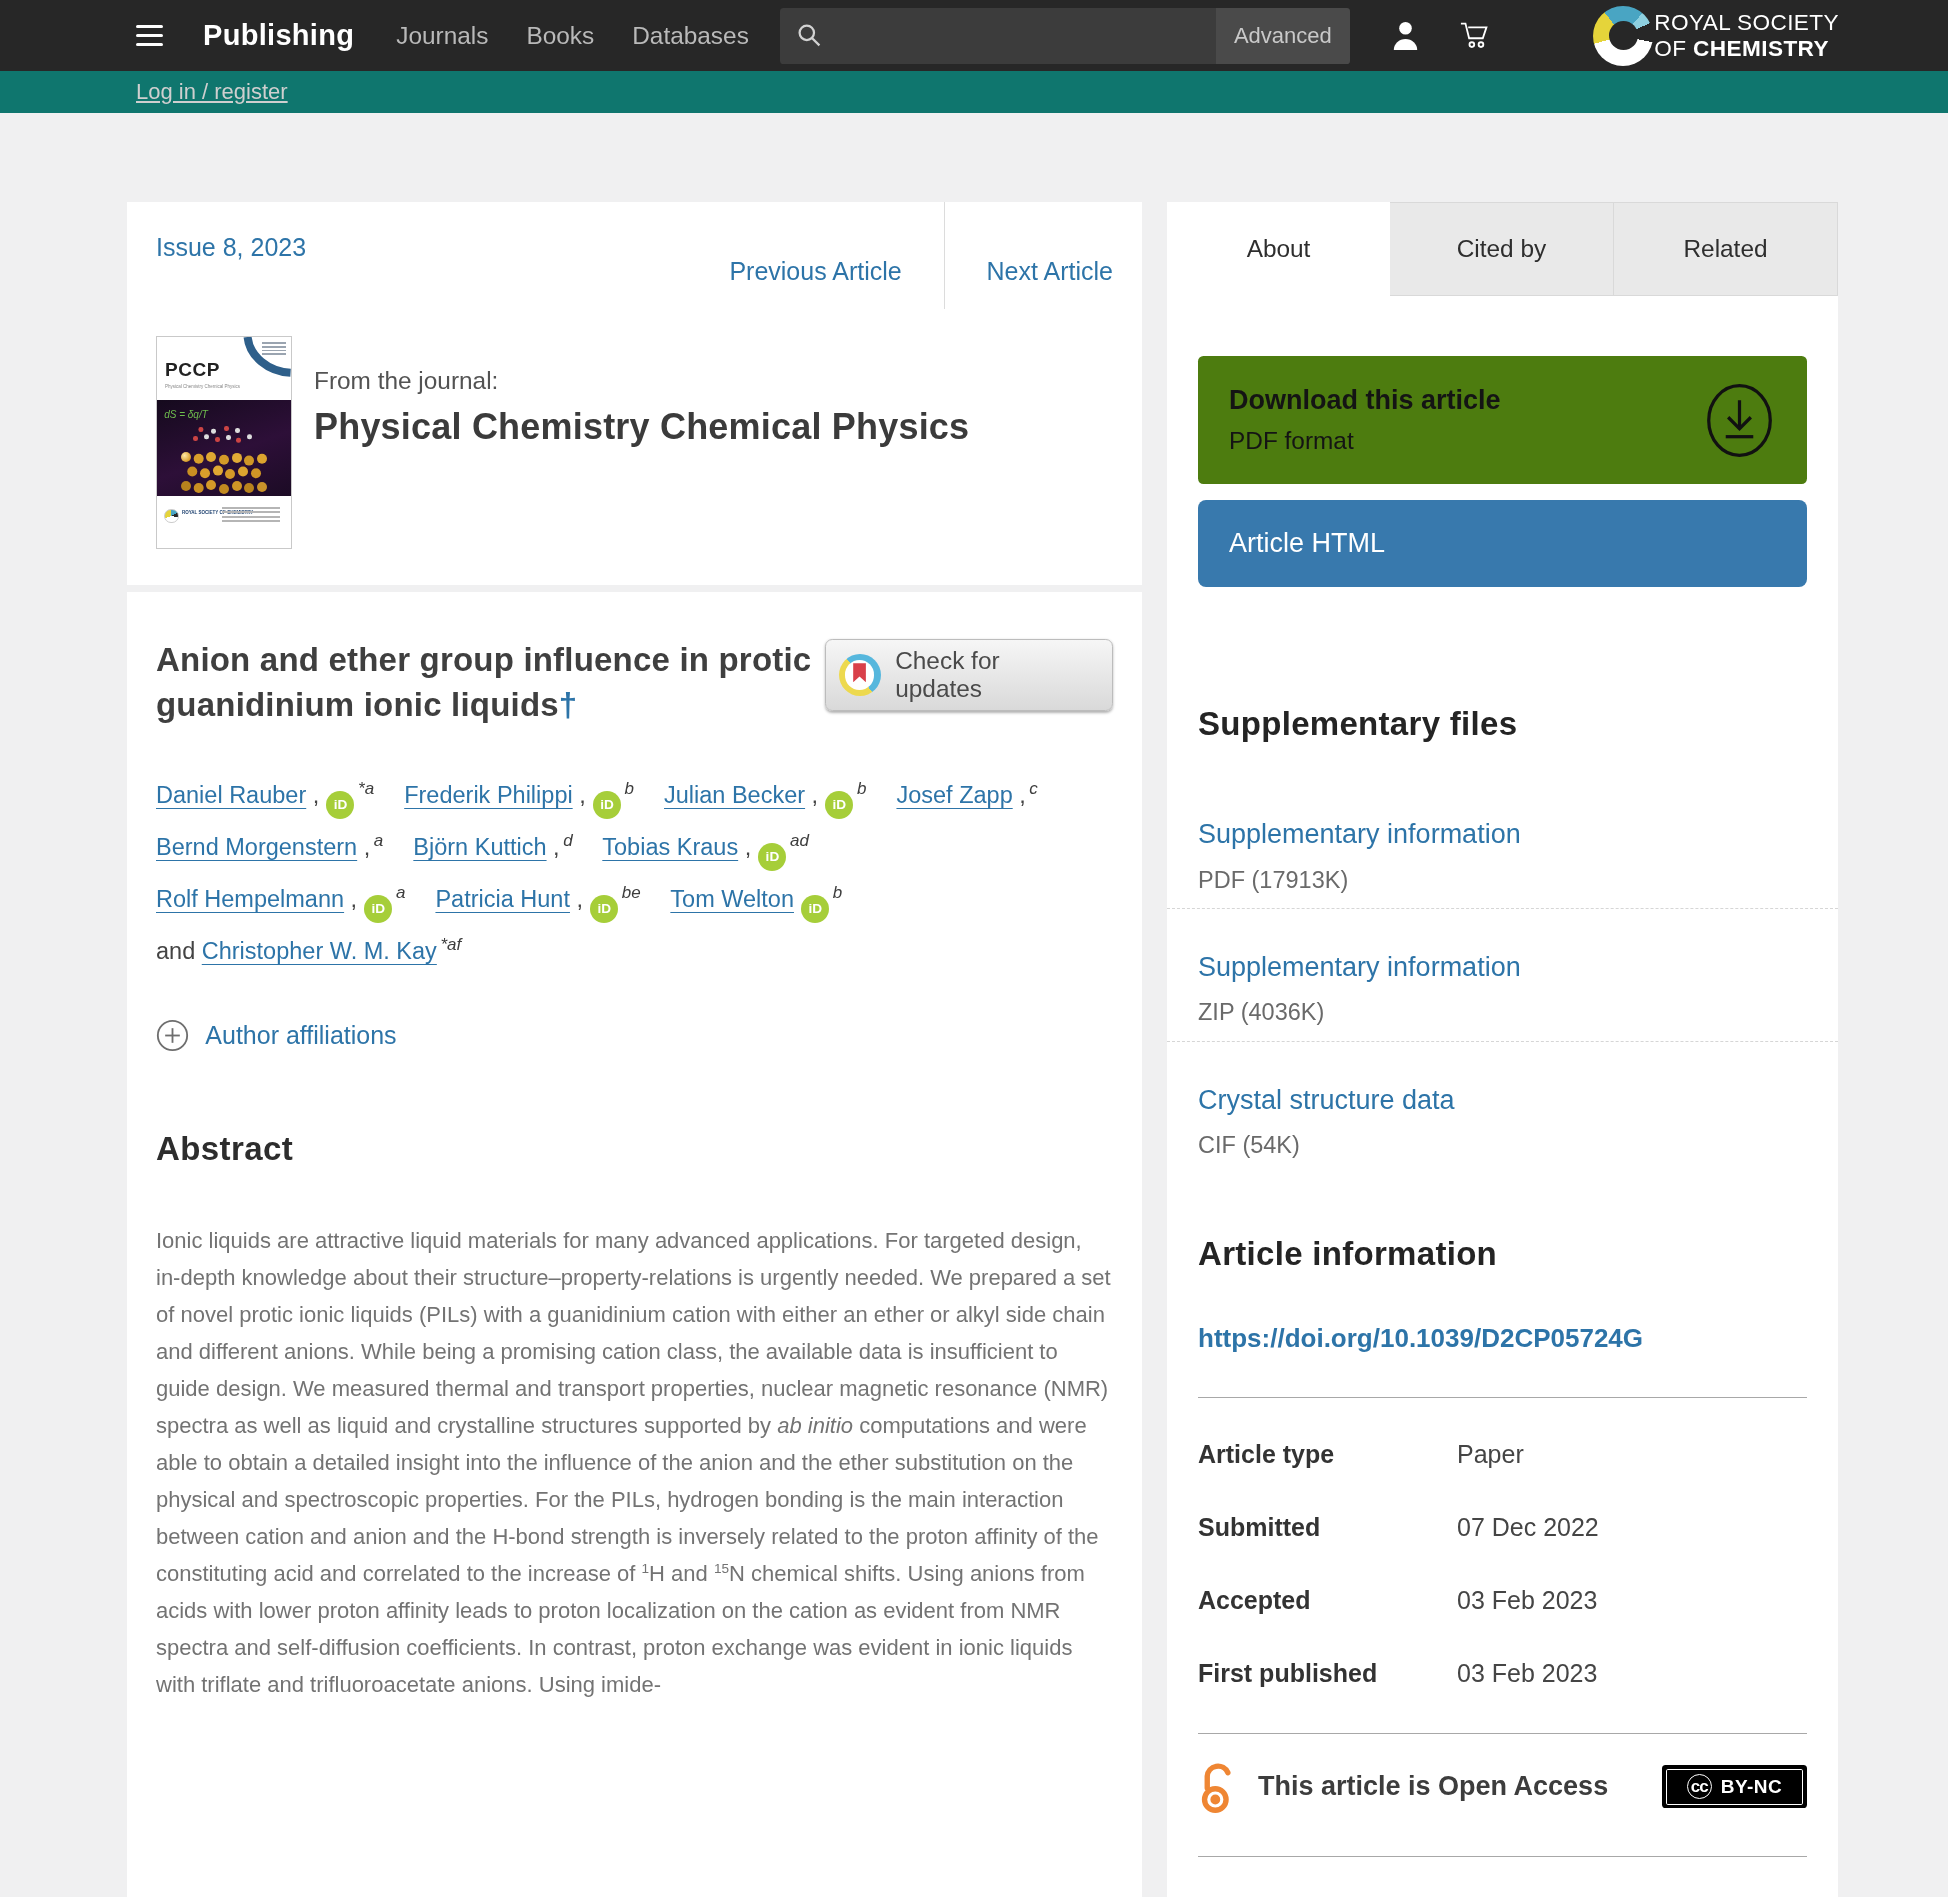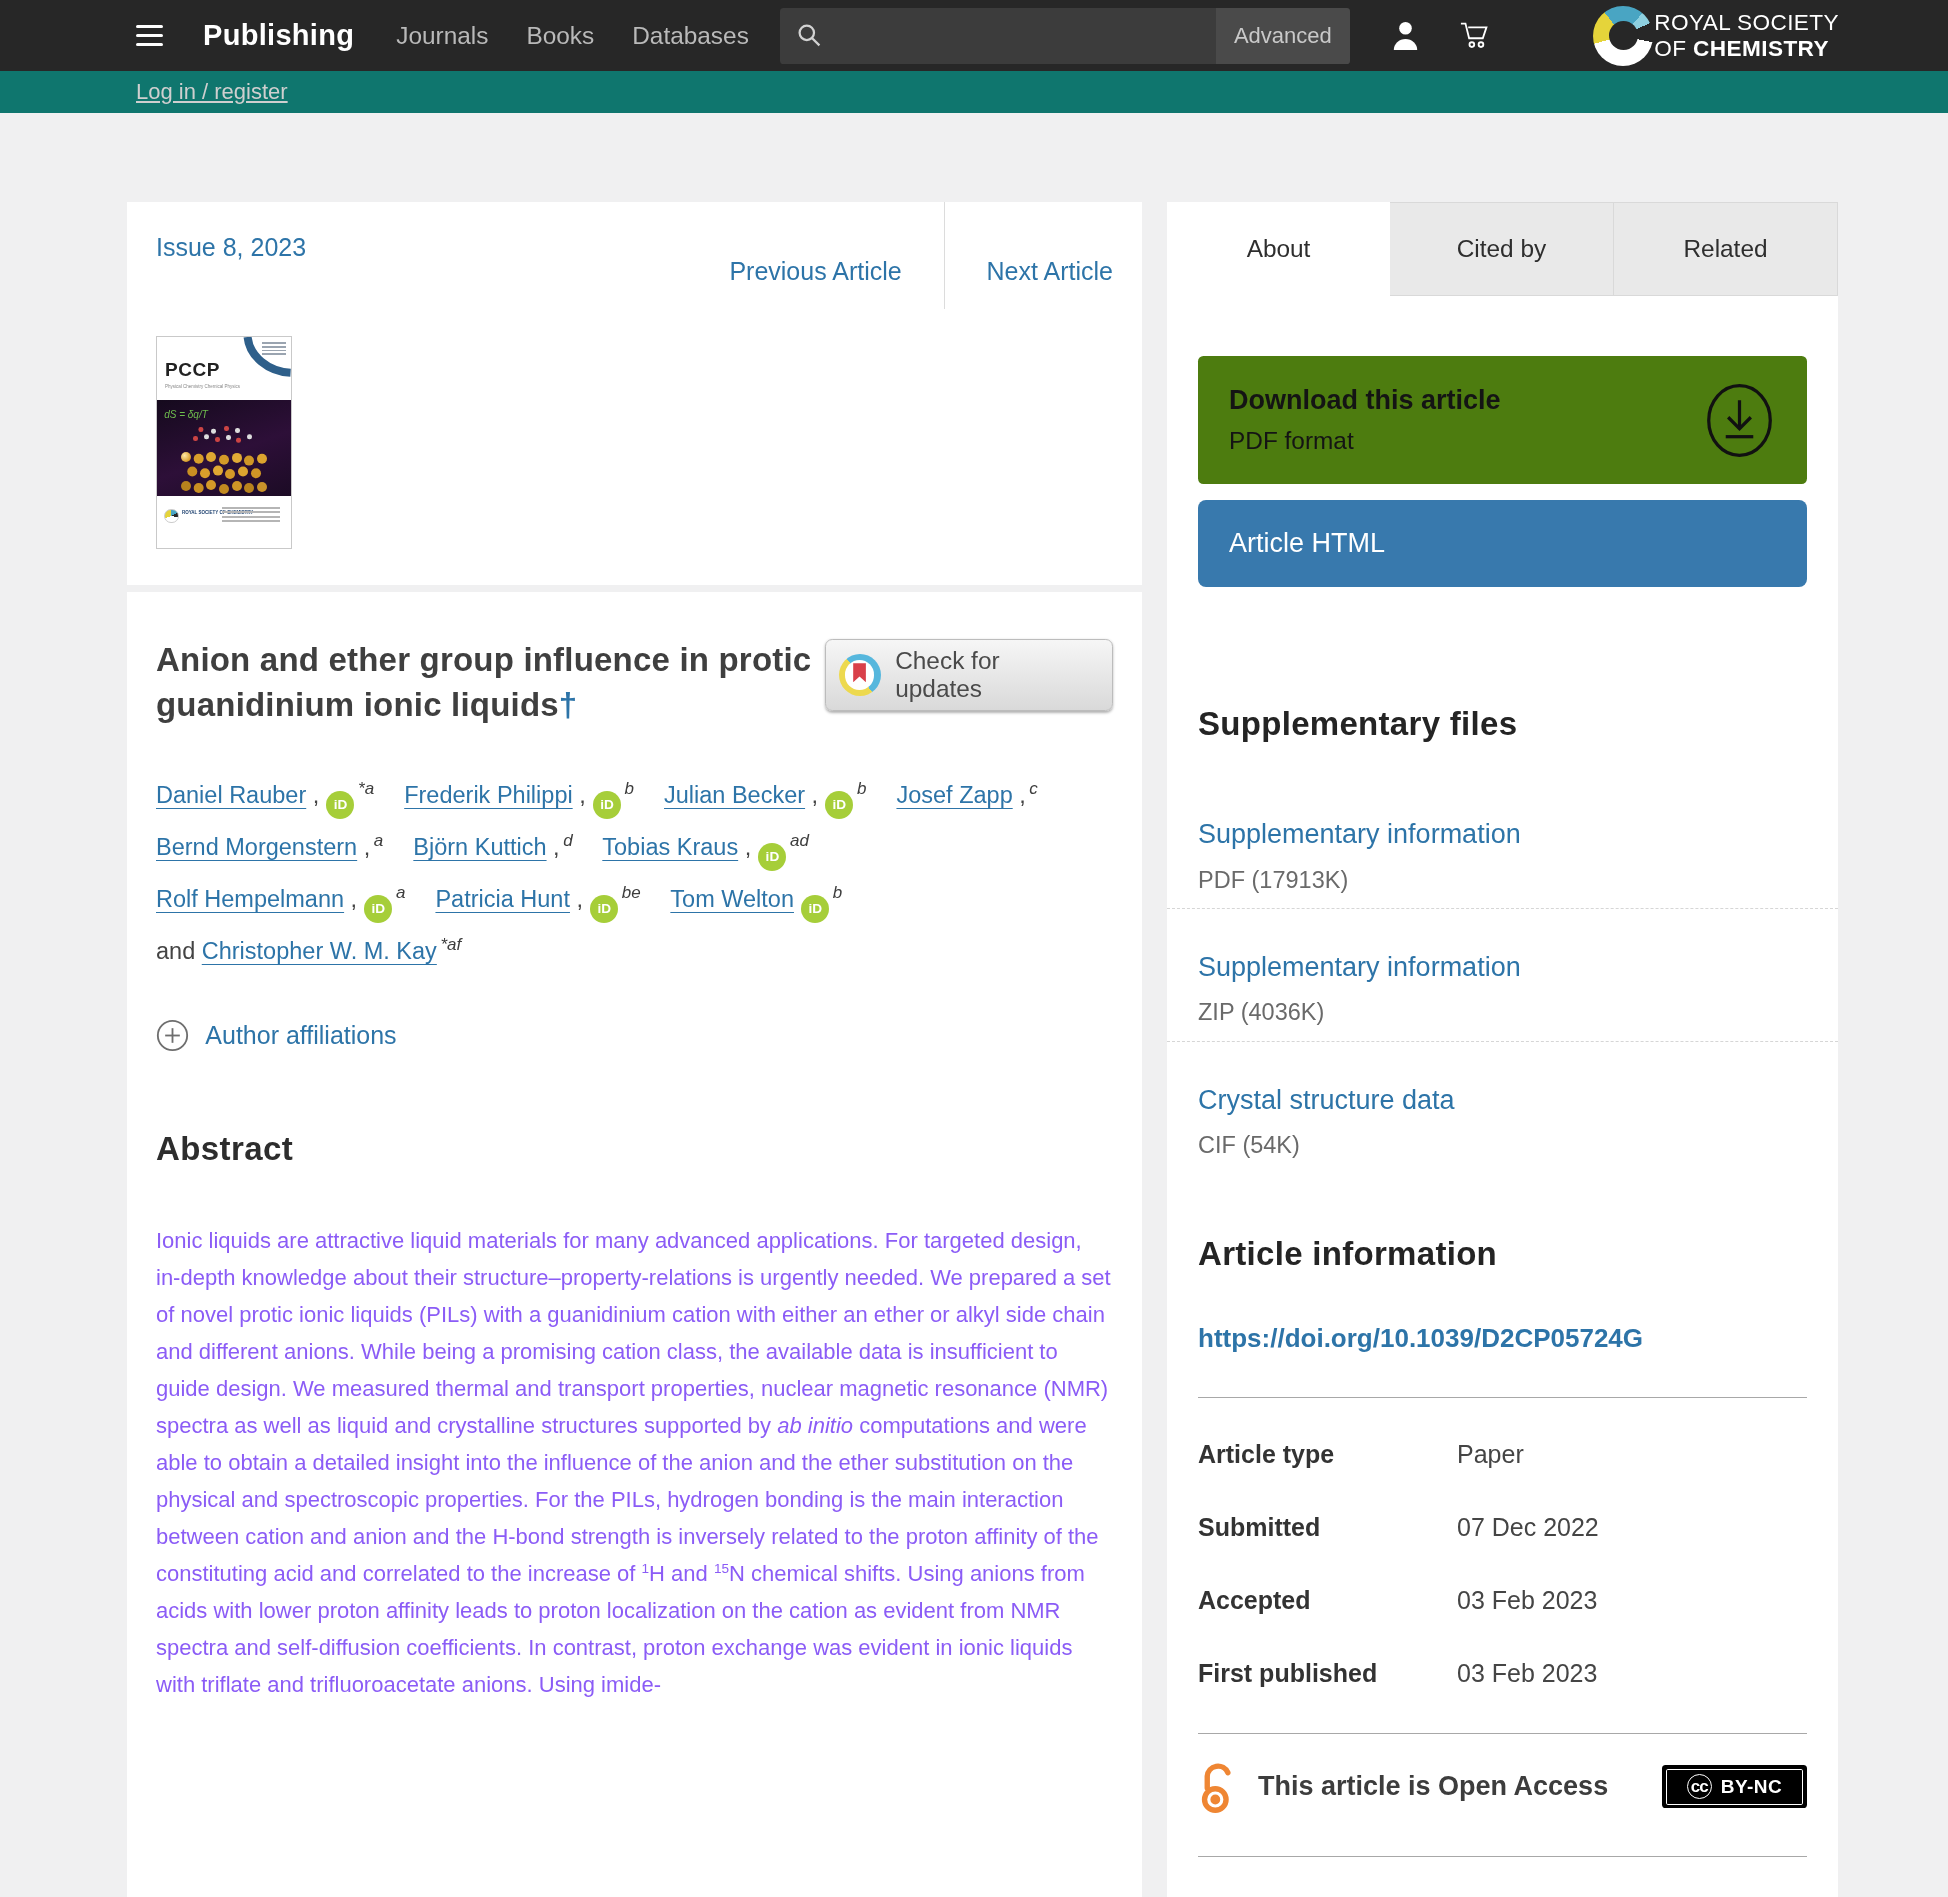--- a/index.html
+++ b/index.html
@@ -92,21 +92,21 @@
   .author-link{color:#2d74a8;text-decoration:underline;text-underline-offset:4.5px;text-decoration-thickness:0.9px;cursor:pointer;}
   .author-and{color:#444;}
   .orcid{display:inline-flex;align-items:center;justify-content:center;width:28px;height:28px;border-radius:50%;
     background:#a6ce39;color:#fff;font-size:13.6px;font-weight:700;vertical-align:-5.4px;margin-left:7.2px;cursor:pointer;font-style:normal;}
   .aff-sup{font-size:17px;font-style:italic;color:#3d3d3d;vertical-align:super;line-height:0;margin-left:3.6px;}
 
   .affil-row{margin-top:42px;display:flex;align-items:center;gap:16.3px;cursor:pointer;width:fit-content;}
   .affil-label{color:#2d74a8;font-size:25px;}
 
   .abstract-heading{margin:78px 0 0;font-size:33px;font-weight:700;color:#2d2d2d;letter-spacing:0.4px;}
-  .abstract-text{margin-top:54px;font-size:22px;line-height:37px;color:#8b5cf6;max-width:955px;}
+  .abstract-text{margin-top:54px;font-size:22px;line-height:37px;color:#737373;max-width:955px;}
   .abstract-text sup{font-size:13.6px;line-height:0;}
 
   
   .tabs{display:flex;height:94px;}
   .tab{flex:1;display:flex;align-items:center;justify-content:center;font-size:24.4px;color:#2e2e2e;
     background:#e9e9e9;border:0.9px solid #d9d9d9;cursor:pointer;}
   .tab + .tab{border-left:none;}
   .tab.active{background:#fff;border:none;}
   .panel{background:#fff;padding:60px 31px 27px;height:1603px;overflow:hidden;}
   .btn-download{background:#4d7c0f;border-radius:5.4px;height:128px;padding:0 27px 0 31px;display:flex;align-items:center;justify-content:space-between;cursor:pointer;}
@@ -224,20 +224,24 @@
             <span class="mini-donut"></span>
             <span class="mini-rsc">ROYAL SOCIETY OF CHEMISTRY</span>
             <span class="txt-lines">
                 <i></i>
                 <i></i>
                 <i></i>
                 <i></i>
               </span>
           </div>
         </div>
+        <div class="journal-block">
+          <div class="from-journal">From the journal:</div>
+          <div class="journal-name">Physical Chemistry Chemical Physics</div>
+        </div>
       </div>
     </div>
 
     <div class="card article-card">
       <div class="title-row">
         <h1 class="article-title"><span>Anion and ether group influence in protic guanidinium ionic liquids</span><a class="dagger">†</a></h1>
         <div class="crossmark-btn">
           <span class="cm-ring">
               <span class="cm-mark"></span>
             </span>

